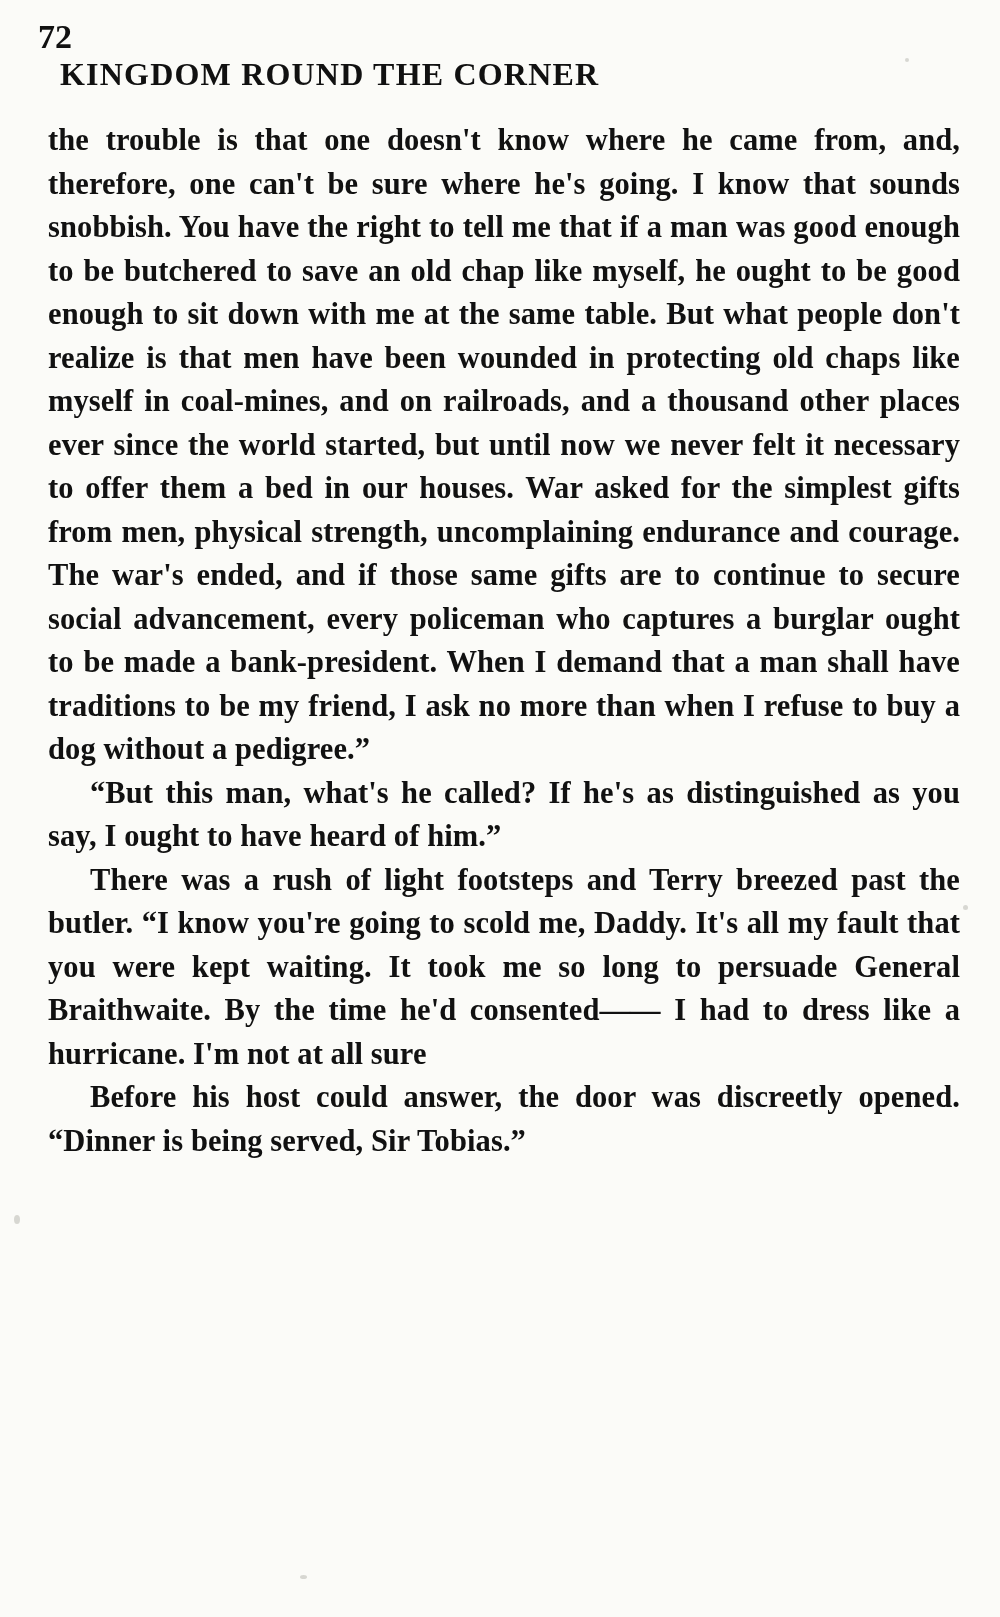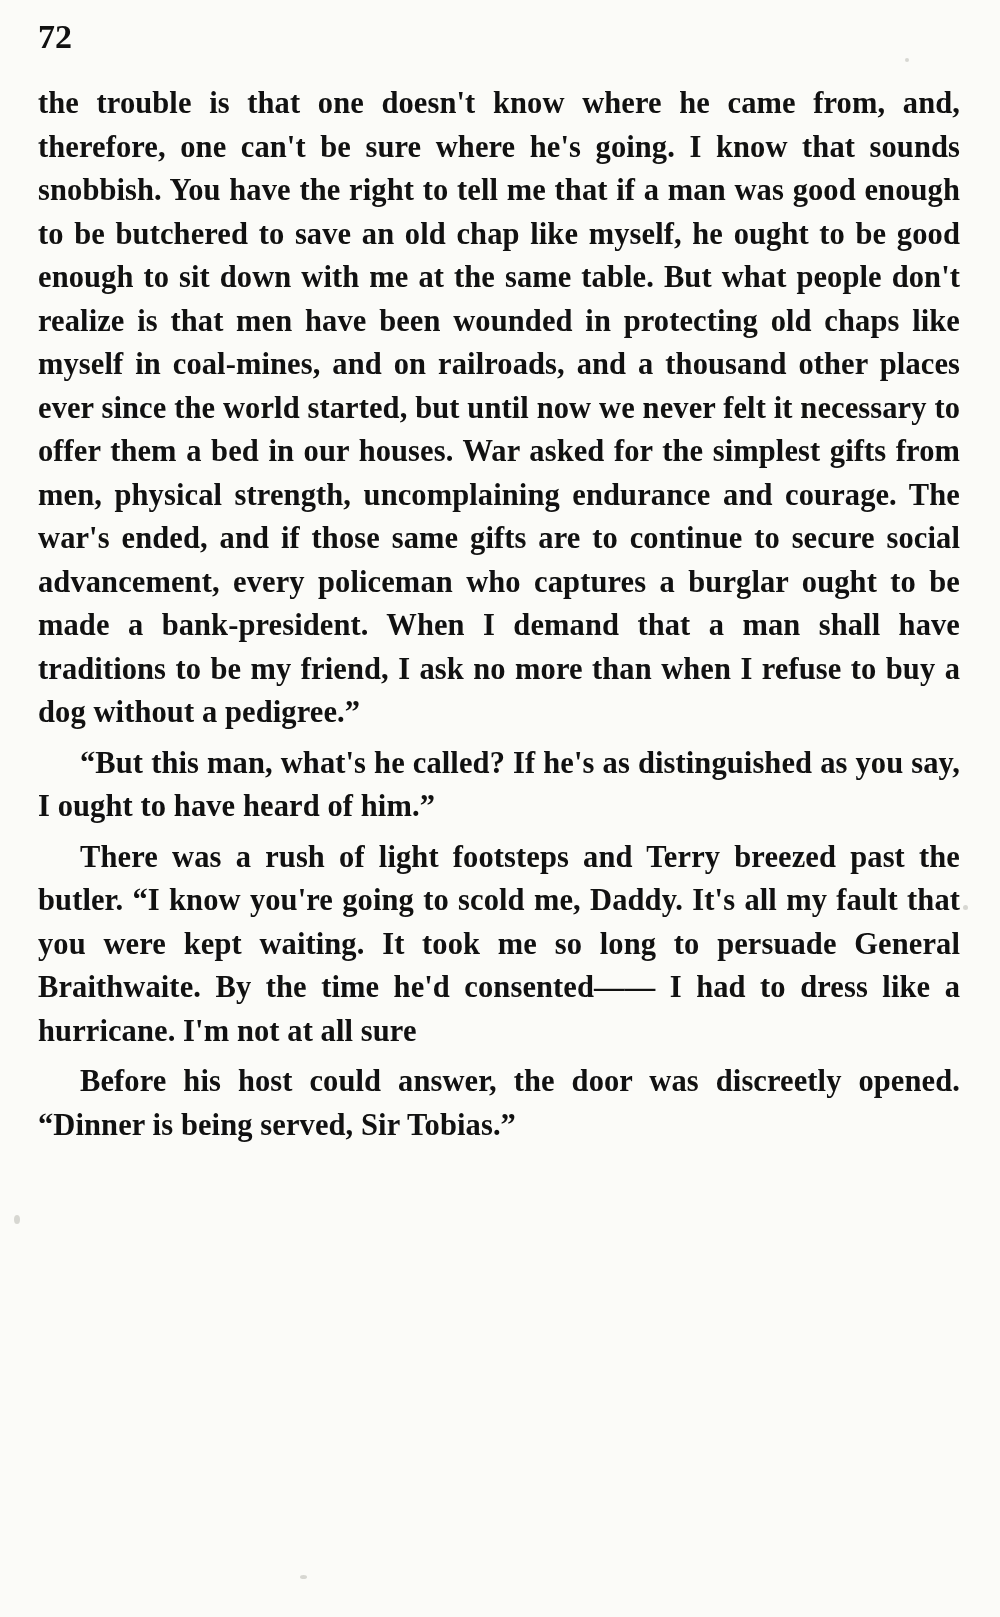--- a/index.html
+++ b/index.html
@@ -41,56 +41,57 @@
     flex: 1;
     text-align: left;
     font-family: "Liberation Serif", serif;
     font-weight: bold;
     font-size: 32px;
     letter-spacing: 1.2px;
     color: #111;
     padding-left: 22px;
   }
   .body-text {
-    padding: 26px 40px 0 38px;
+    padding: 26px 40px 0 48px;
     box-sizing: border-box;
   }
   .para {
     font-family: "Liberation Serif", serif;
     font-size: 30.5px;
     line-height: 43.5px;
     text-align: justify;
     text-justify: inter-word;
     font-weight: bold;
     letter-spacing: 0.1px;
     margin: 0;
     color: #111;
     -webkit-font-smoothing: none;
   }
   .para + .para {
-    margin-top: 7px;
+    margin-top: 0;
   }
   .indent {
     text-indent: 42px;
   }
   
   .speck {
     position: absolute;
     background: #b9b9b2;
     border-radius: 50%;
     opacity: 0.55;
   }
 </style>
 </head>
 <body>
 
 <div class="page">
 
   <div class="page-header">
     <div class="folio">72</div>
+    <div class="running-head">KINGDOM ROUND THE CORNER</div>
   </div>
 
   <div class="body-text">
     <p class="para">the trouble is that one doesn't know where he came from, and, therefore, one can't be sure where he's going.  I know that sounds snobbish.  You have the right to tell me that if a man was good enough to be butchered to save an old chap like myself, he ought to be good enough to sit down with me at the same table.  But what people don't realize is that men have been wounded in protecting old chaps like myself in coal-mines, and on railroads, and a thousand other places ever since the world started, but until now we never felt it necessary to offer them a bed in our houses.  War asked for the simplest gifts from men, physical strength, uncomplaining endurance and courage.  The war's ended, and if those same gifts are to continue to secure social advancement, every policeman who captures a burglar ought to be made a bank-president.  When I demand that a man shall have traditions to be my friend, I ask no more than when I refuse to buy a dog without a pedigree.”</p>
     <p class="para indent">“But this man, what's he called?  If he's as distinguished as you say, I ought to have heard of him.”</p>
     <p class="para indent">There was a rush of light footsteps and Terry breezed past the butler.  “I know you're going to scold me, Daddy.  It's all my fault that you were kept waiting.  It took me so long to persuade General Braithwaite.  By the time he'd consented—— I had to dress like a hurricane.  I'm not at all sure</p>
     <p class="para indent">Before his host could answer, the door was discreetly opened.  “Dinner is being served, Sir Tobias.”</p>
   </div>
 
   <div class="speck" style="left:963px;top:905px;width:5px;height:5px;"></div>

